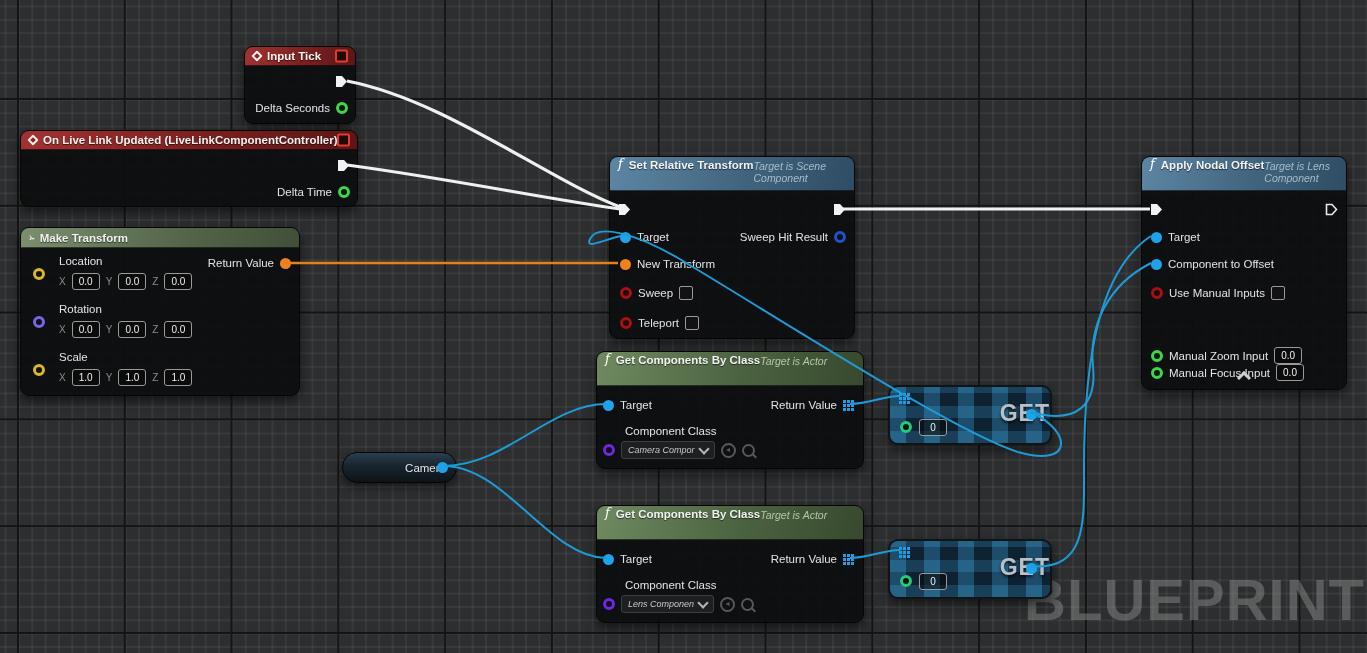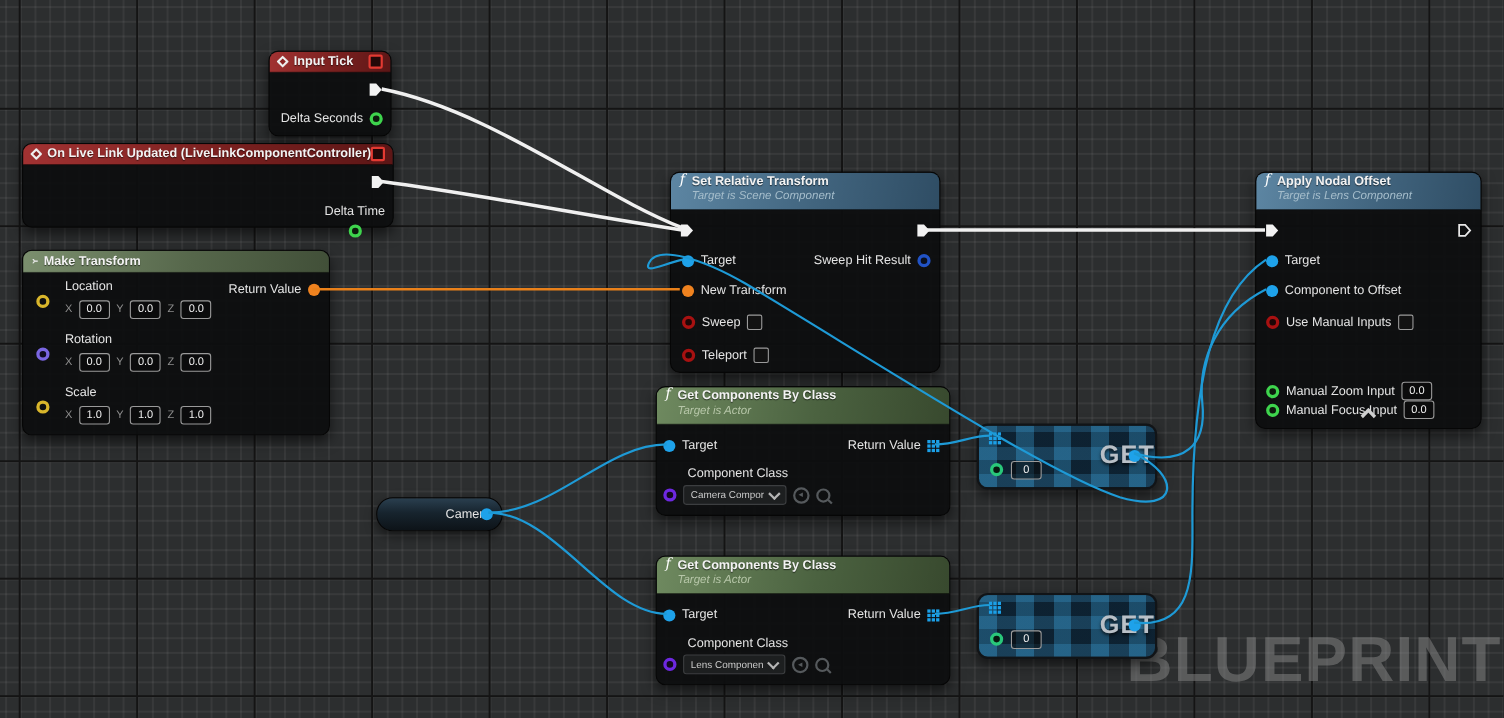--- a/index.html
+++ b/index.html
@@ -17,21 +17,21 @@
   }
   .node{position:absolute;background:rgba(13,14,15,0.94);border:1px solid #060606;
     border-radius:9px;box-shadow:0 5px 12px rgba(0,0,0,0.55);z-index:10;}
   .hdr{position:relative;border-radius:8px 8px 0 0;padding:0 8px;display:flex;align-items:center;gap:6px;
     border-bottom:1px solid rgba(0,0,0,0.6);}
   .hdr-event{height:18px;background:linear-gradient(100deg,#a23232,#79201f 55%,#5c1616);}
   .hdr-fn{height:33px;background:linear-gradient(100deg,#5d86a3,#41647e 55%,#2f4d64);align-items:flex-start;}
   .hdr-pure{height:33px;background:linear-gradient(100deg,#6f8a60,#4b6240 55%,#38492e);align-items:flex-start;}
   .hdr-make{height:19px;background:linear-gradient(100deg,#7b8f6e,#56674b 55%,#414f38);}
   .hdr-title{color:#f3f3f3;font-size:11.5px;font-weight:bold;white-space:nowrap;text-shadow:0 1px 1px rgba(0,0,0,0.6);}
-  .hdr-2l{display:flex;flex-direction:column;margin-top:2px;}
+  .hdr-2l{display:flex;margin-top:2px;}
   .hdr-sub{font-size:10.5px;font-style:italic;font-weight:normal;margin-top:1px;}
   .sub-blue{color:#a5bdcb;}  .sub-green{color:#b6c6a8;}
   .ficon{color:#fff;font-family:"DejaVu Serif",serif;font-style:italic;font-size:13px;margin-top:1px;line-height:12px;}
   .diamond{width:8px;height:8px;background:#eee;transform:rotate(45deg);border-radius:1px;
     box-shadow:inset 0 0 0 2px #eee, inset 0 0 0 5px #8c2424;}
   .redsq{position:absolute;right:7px;top:50%;transform:translateY(-50%);width:9px;height:9px;border:2px solid #e33a32;border-radius:2px;background:#230808;}
   .makeicon{color:#e8e8e8;font-size:10px;font-weight:bold;letter-spacing:-1px;}
   .row{position:absolute;display:flex;align-items:center;gap:6px;white-space:nowrap;}
   .lbl{color:#e4e4e4;font-size:11.5px;}
   .pin{width:11px;height:11px;border-radius:50%;flex:0 0 auto;}
@@ -42,21 +42,21 @@
   .pin-ring-red{border:3px solid #a81111;background:#1d0606;width:6px;height:6px;}
   .pin-ring-gold{border:3px solid #d9b62b;background:#1c160а;width:6px;height:6px;}
   .pin-ring-violet{border:3px solid #7a66e2;background:#100c22;width:6px;height:6px;}
   .pin-ring-class{border:3px solid #6d28e0;background:#13081f;width:6px;height:6px;}
   .pin-ring-int{border:3px solid #29c77a;background:#07170f;width:6px;height:6px;}
   .fieldbox{min-width:18px;padding:1px 4px;height:13px;line-height:13px;background:rgba(10,10,10,0.55);
     border:1px solid #9a9a9a;border-radius:3px;color:#efefef;font-size:10px;text-align:center;}
   .axis{color:#8d8d8d;font-size:10px;}
   .chk{width:12px;height:12px;background:#121212;border:1px solid #9a9a9a;border-radius:2px;}
   .ddl{display:flex;align-items:center;gap:5px;height:16px;padding:0 6px;background:#1d1f20;
-    border:1px solid #3c3e40;border-radius:3px;color:#c9c9c9;font-size:9px;}
+    border:1px solid #3c3e40;border-radius:3px;color:#c9c9c9;font-size:9px;font-style:italic;}
   .ddl-chev{width:6px;height:6px;border-right:2px solid #b5b5b5;border-bottom:2px solid #b5b5b5;transform:rotate(45deg);margin-top:-3px;}
   .dimcircle{width:11px;height:11px;border:2px solid #55595c;border-radius:50%;display:flex;align-items:center;justify-content:center;color:#55595c;font-size:8px;line-height:8px;}
   .mag{position:relative;width:9px;height:9px;border:2px solid #55595c;border-radius:50%;}
   .mag::after{content:"";position:absolute;width:5px;height:2px;background:#55595c;transform:rotate(45deg);right:-4px;bottom:-2px;}
   .gridicon{position:relative;width:11px;height:11px;flex:0 0 auto;}
   .gridicon::before{content:"";position:absolute;width:3px;height:3px;background:#1ba0e8;
     box-shadow:4px 0 #1ba0e8,8px 0 #1ba0e8,0 4px #1ba0e8,4px 4px #1ba0e8,8px 4px #1ba0e8,0 8px #1ba0e8,4px 8px #1ba0e8,8px 8px #1ba0e8;}
   .getnode{position:absolute;z-index:10;border-radius:10px;border:2px solid #111417;
     background-color:#101820;
     background-image:
@@ -103,21 +103,21 @@
     <div class="hdr hdr-event">
       <span class="diamond"></span>
       <span class="hdr-title">On Live Link Updated (LiveLinkComponentController)</span>
       <span class="redsq"></span>
     </div>
     <div class="row" style="right:6px;top:27px;">
       <svg class="execsvg" width="15" height="15">
           <path d="M2 2 H8 L13 7.5 L8 13 H2 Z" fill="#f2f2f2"></path>
         </svg>
     </div>
-    <div class="row" style="right:7px;top:55px;flex-direction:column;">
+    <div class="row" style="right:7px;top:55px;">
       <span class="lbl">Delta Time</span>
       <span class="pin pin-ring-green"></span>
     </div>
   </div>
 
   <div class="node" style="left:20px;top:227px;width:278px;height:167px;">
     <div class="hdr hdr-make">
       <span class="makeicon">›-</span>
       <span class="hdr-title">Make Transform</span>
     </div>

